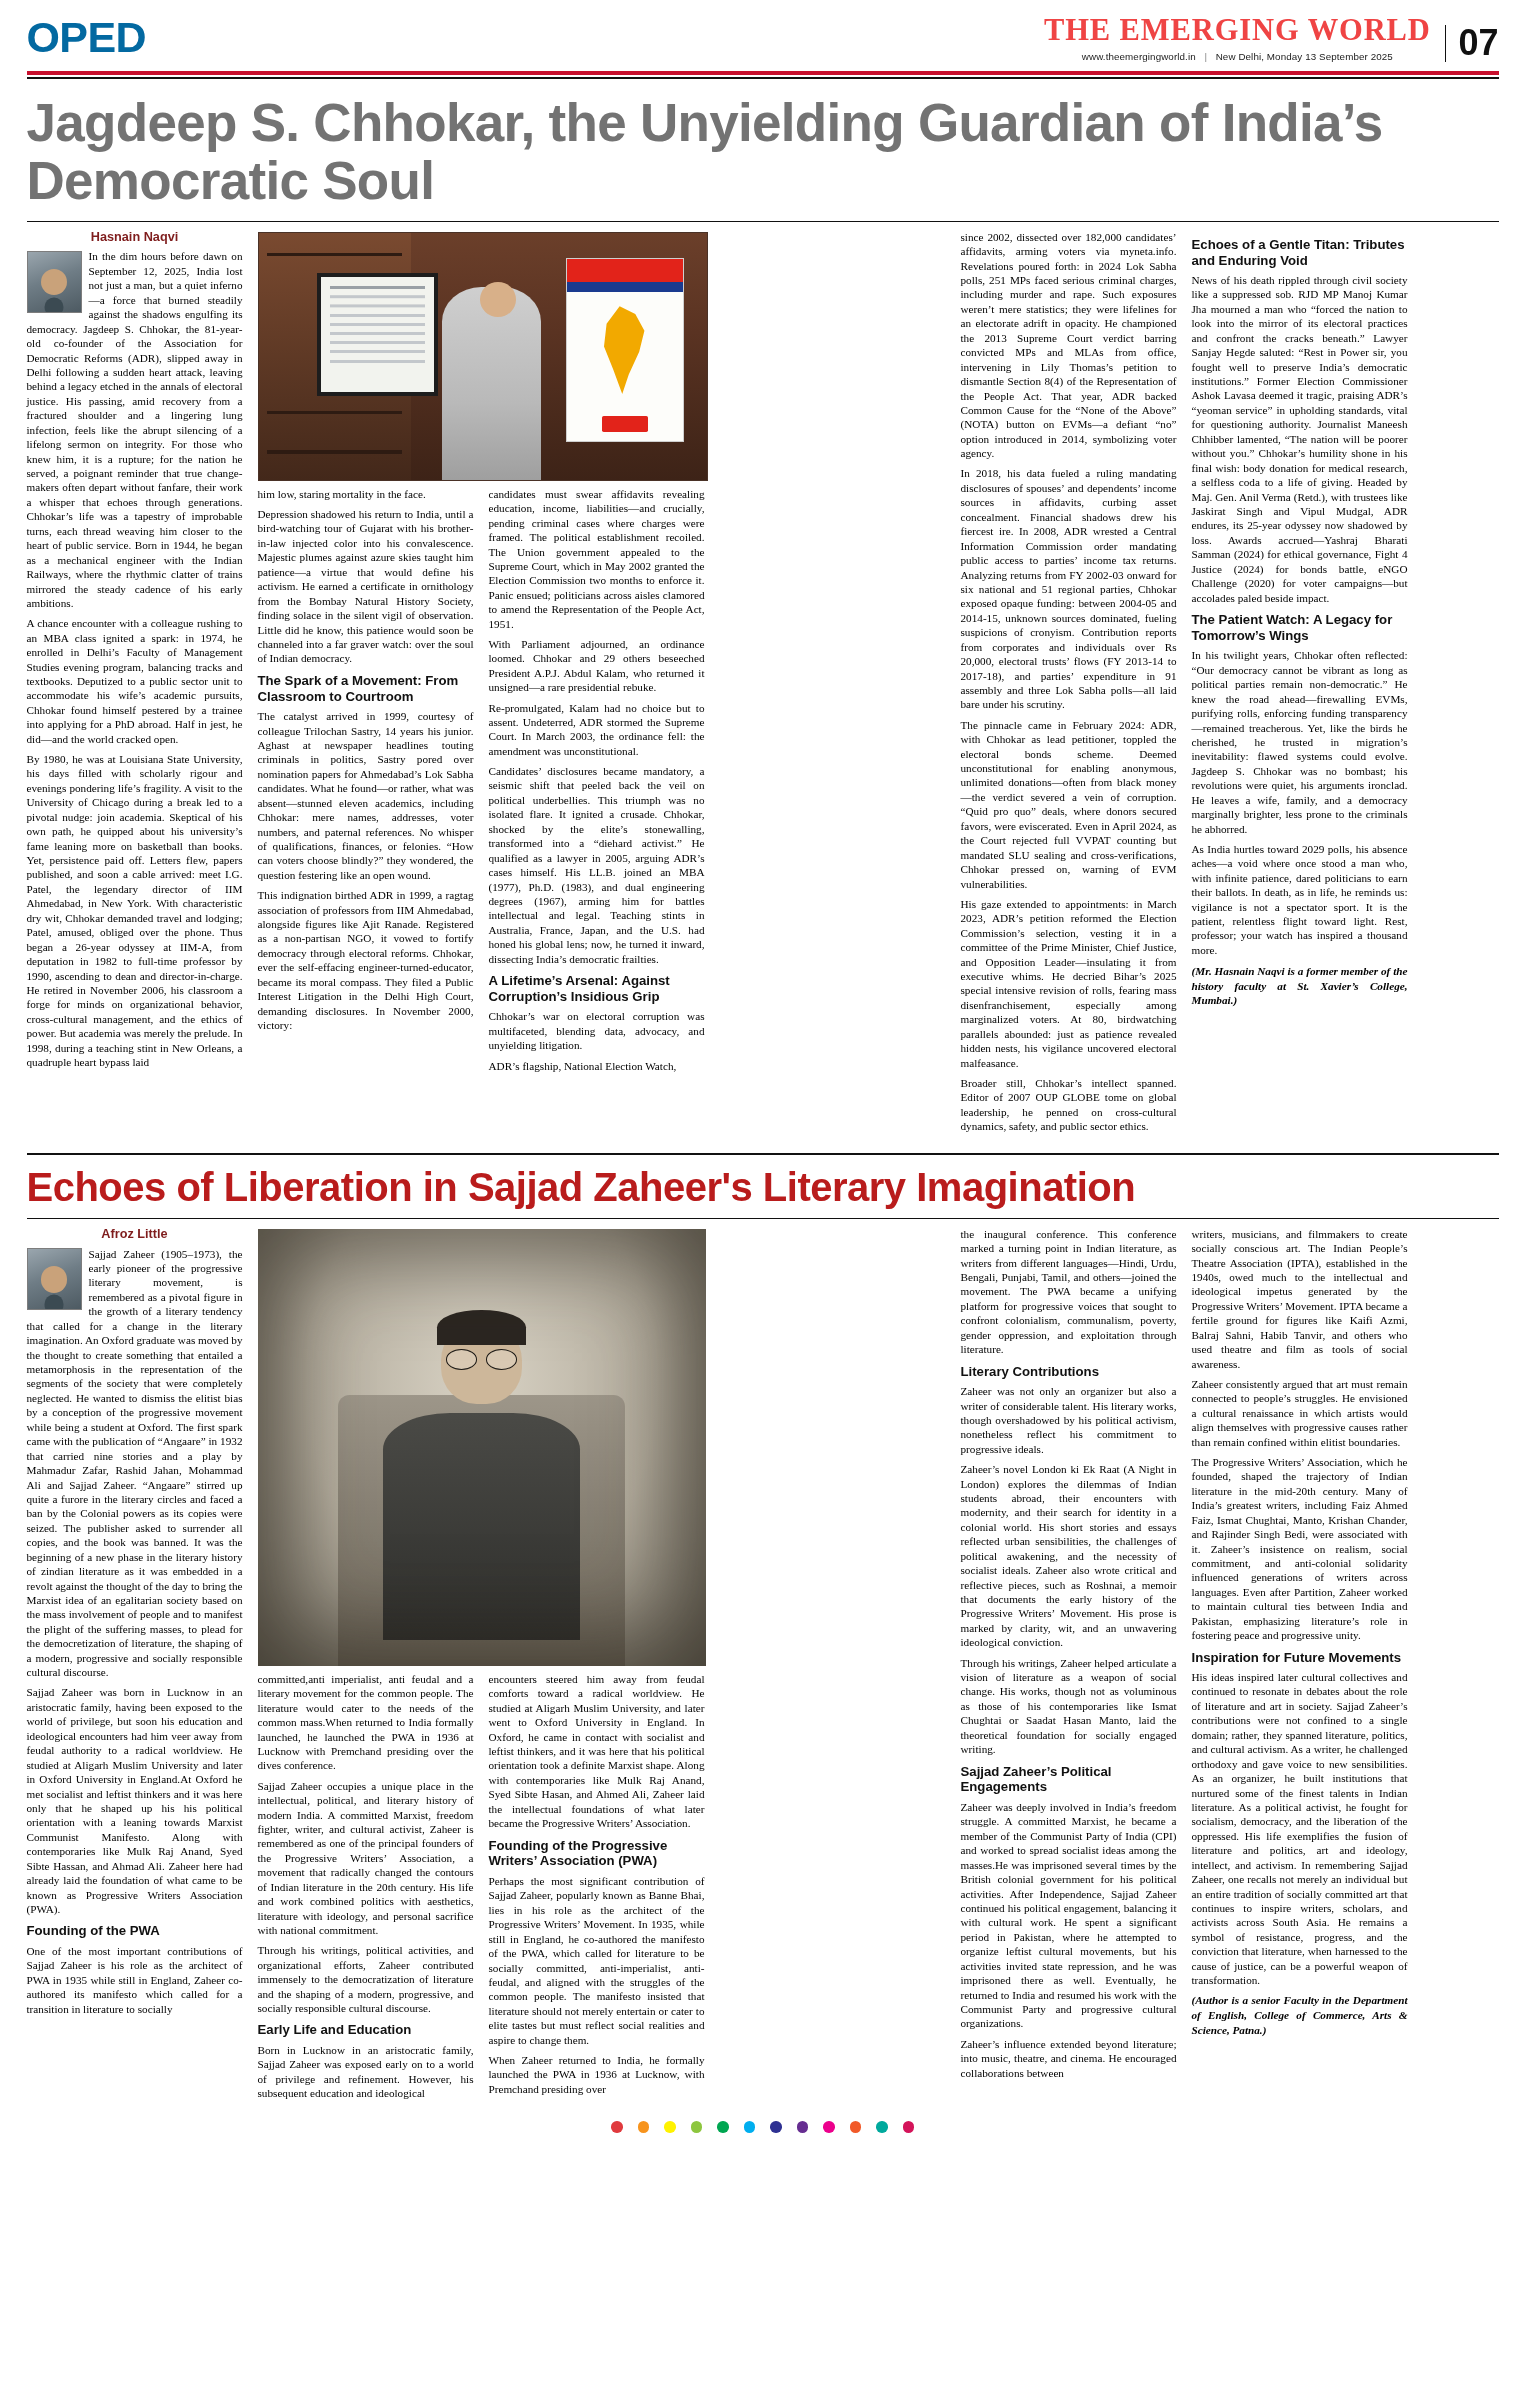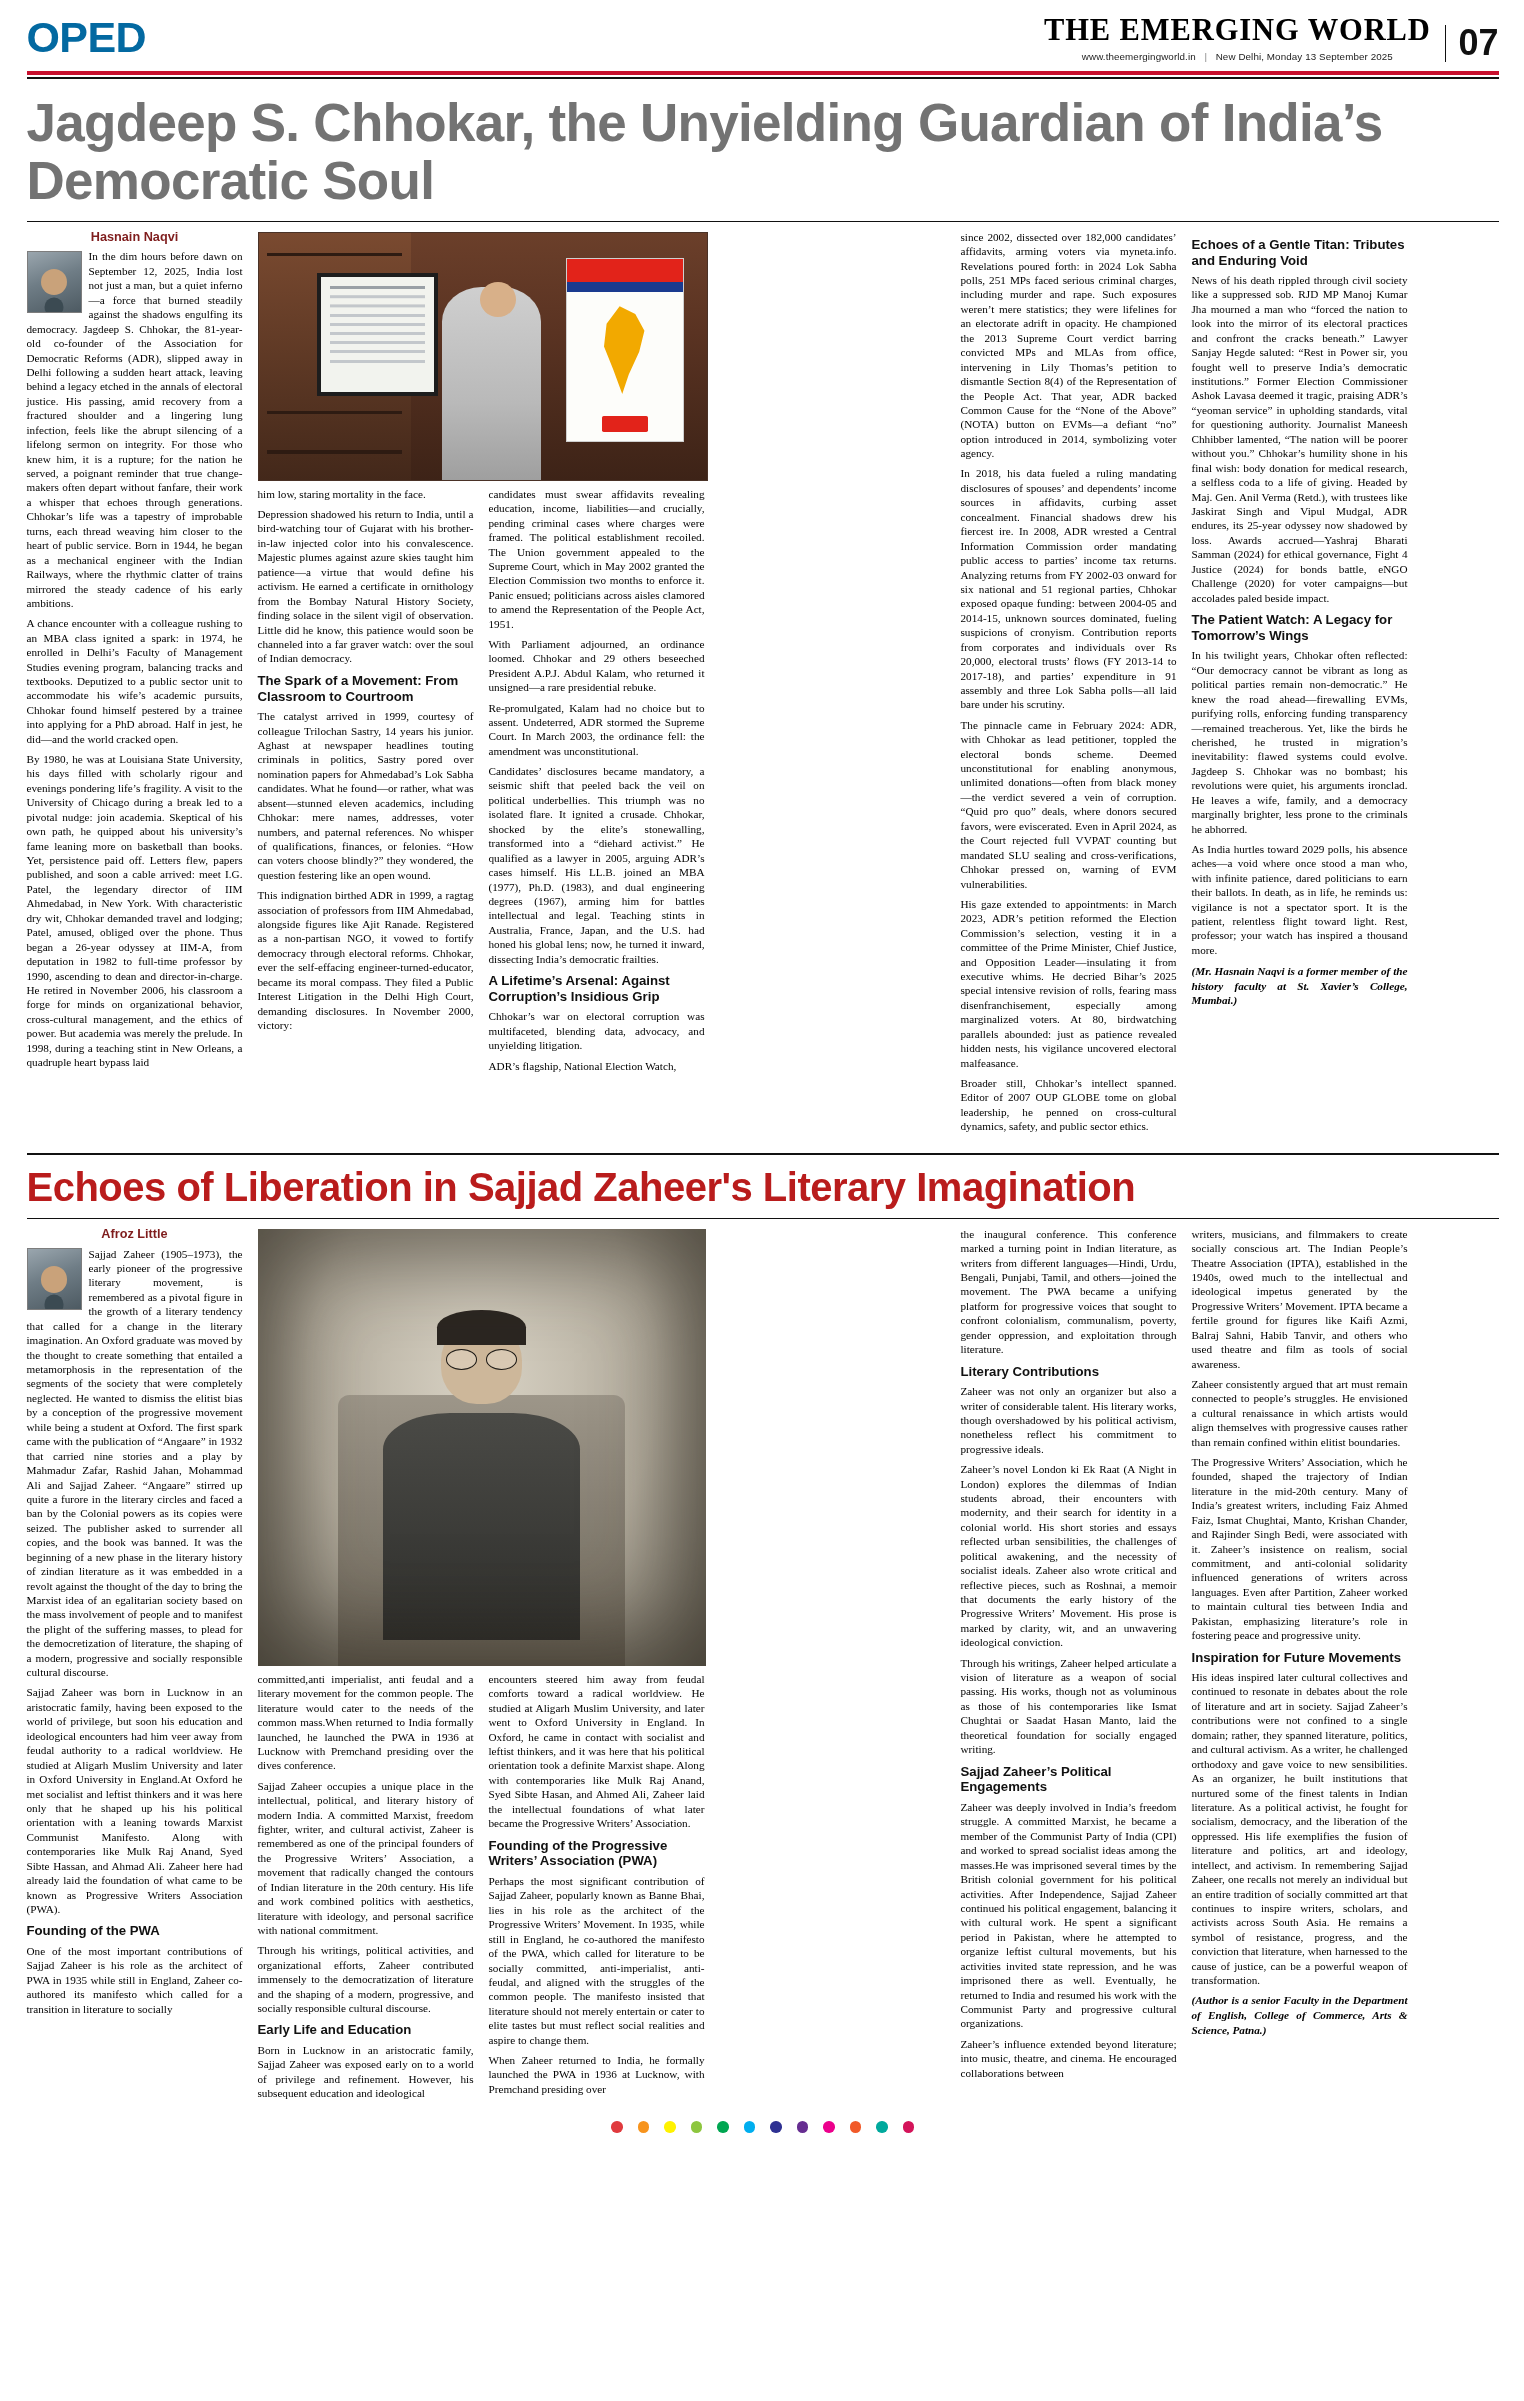--- a/index.html
+++ b/index.html
@@ -25,21 +25,21 @@
     min-width:190px;
   }
   .mast-right { flex:1; text-align:right; }
   .mast-flex { display:flex; align-items:flex-end; justify-content:flex-end; }
   .mast-title-block { text-align:center; padding-right:14px; }
   .mast-title {
     font-family:"Liberation Serif", serif;
     font-weight:bold;
     font-size:30.5px;
     letter-spacing:0.9px;
-    color:#000000;
+    color:#ef4444;
     line-height:1.0;
     white-space:nowrap;
   }
   .mast-sub {
     font-family:"Liberation Sans", sans-serif;
     font-size:9.8px;
     color:#222;
     margin-top:5.2px;
     letter-spacing:0.1px;
     white-space:nowrap;
@@ -345,21 +345,21 @@
             <p>When Zaheer returned to India, he formally launched the PWA in 1936 at Lucknow, with Premchand presiding over</p>
           </div>
         </div>
       </div>
 
       <div class="col">
         <p>the inaugural conference. This conference marked a turning point in Indian literature, as writers from different languages—Hindi, Urdu, Bengali, Punjabi, Tamil, and others—joined the movement. The PWA became a unifying platform for progressive voices that sought to confront colonialism, communalism, poverty, gender oppression, and exploitation through literature.</p>
         <div class="sub">Literary Contributions</div>
         <p>Zaheer was not only an organizer but also a writer of considerable talent. His literary works, though overshadowed by his political activism, nonetheless reflect his commitment to progressive ideals.</p>
         <p>Zaheer’s novel London ki Ek Raat (A Night in London) explores the dilemmas of Indian students abroad, their encounters with modernity, and their search for identity in a colonial world. His short stories and essays reflected urban sensibilities, the challenges of political awakening, and the necessity of socialist ideals. Zaheer also wrote critical and reflective pieces, such as Roshnai, a memoir that documents the early history of the Progressive Writers’ Movement. His prose is marked by clarity, wit, and an unwavering ideological conviction.</p>
-        <p>Through his writings, Zaheer helped articulate a vision of literature as a weapon of social passing. His works, though not as voluminous as those of his contemporaries like Ismat Chughtai or Saadat Hasan Manto, laid the theoretical foundation for socially engaged writing.</p>
+        <p>Through his writings, Zaheer helped articulate a vision of literature as a weapon of social change. His works, though not as voluminous as those of his contemporaries like Ismat Chughtai or Saadat Hasan Manto, laid the theoretical foundation for socially engaged writing.</p>
         <div class="sub">Sajjad Zaheer’s Political Engagements</div>
         <p>Zaheer was deeply involved in India’s freedom struggle. A committed Marxist, he became a member of the Communist Party of India (CPI) and worked to spread socialist ideas among the masses.He was imprisoned several times by the British colonial government for his political activities. After Independence, Sajjad Zaheer continued his political engagement, balancing it with cultural work. He spent a significant period in Pakistan, where he attempted to organize leftist cultural movements, but his activities invited state repression, and he was imprisoned there as well. Eventually, he returned to India and resumed his work with the Communist Party and progressive cultural organizations.</p>
         <p>Zaheer’s influence extended beyond literature; into music, theatre, and cinema. He encouraged collaborations between</p>
       </div>
 
       <div class="col">
         <p>writers, musicians, and filmmakers to create socially conscious art. The Indian People’s Theatre Association (IPTA), established in the 1940s, owed much to the intellectual and ideological impetus generated by the Progressive Writers’ Movement. IPTA became a fertile ground for figures like Kaifi Azmi, Balraj Sahni, Habib Tanvir, and others who used theatre and film as tools of social awareness.</p>
         <p>Zaheer consistently argued that art must remain connected to people’s struggles. He envisioned a cultural renaissance in which artists would align themselves with progressive causes rather than remain confined within elitist boundaries.</p>
         <p>The Progressive Writers’ Association, which he founded, shaped the trajectory of Indian literature in the mid-20th century. Many of India’s greatest writers, including Faiz Ahmed Faiz, Ismat Chughtai, Manto, Krishan Chander, and Rajinder Singh Bedi, were associated with it. Zaheer’s insistence on realism, social commitment, and anti-colonial solidarity influenced generations of writers across languages. Even after Partition, Zaheer worked to maintain cultural ties between India and Pakistan, emphasizing literature’s role in fostering peace and progressive unity.</p>
         <div class="sub">Inspiration for Future Movements</div>

